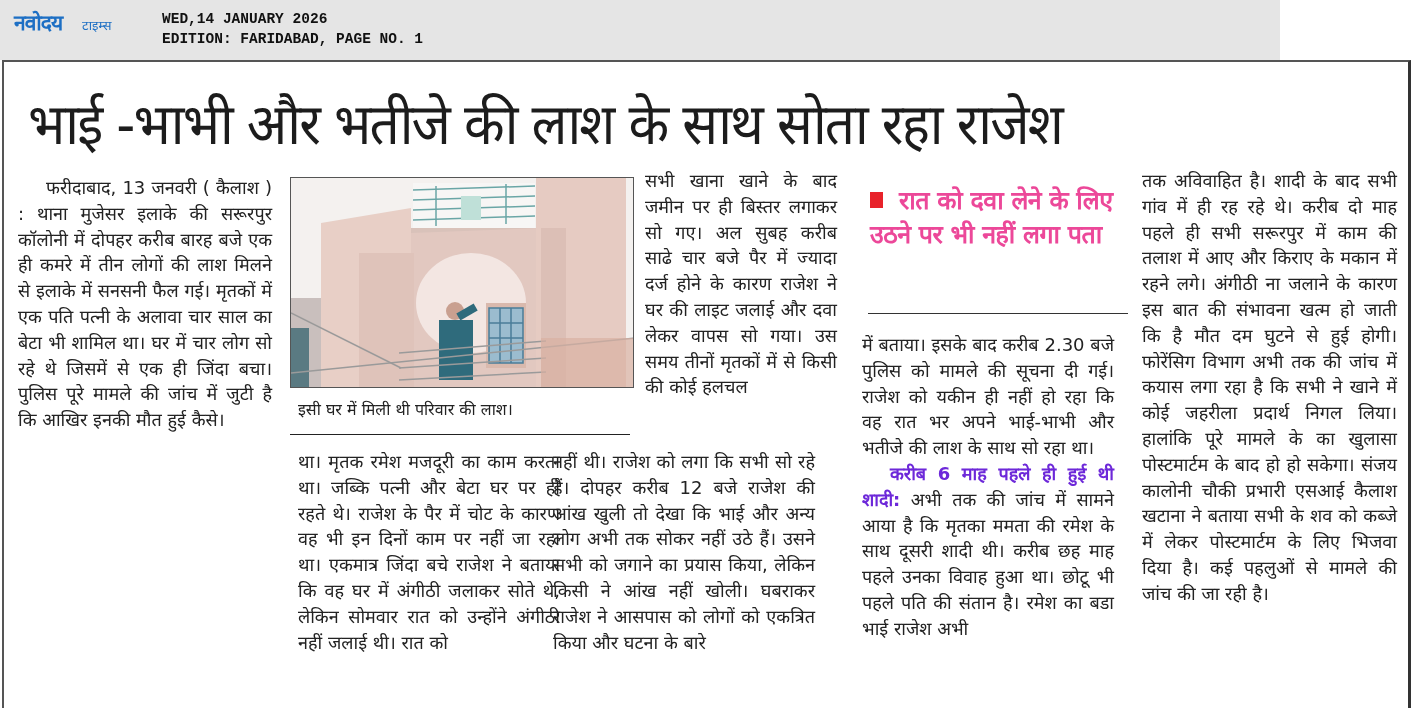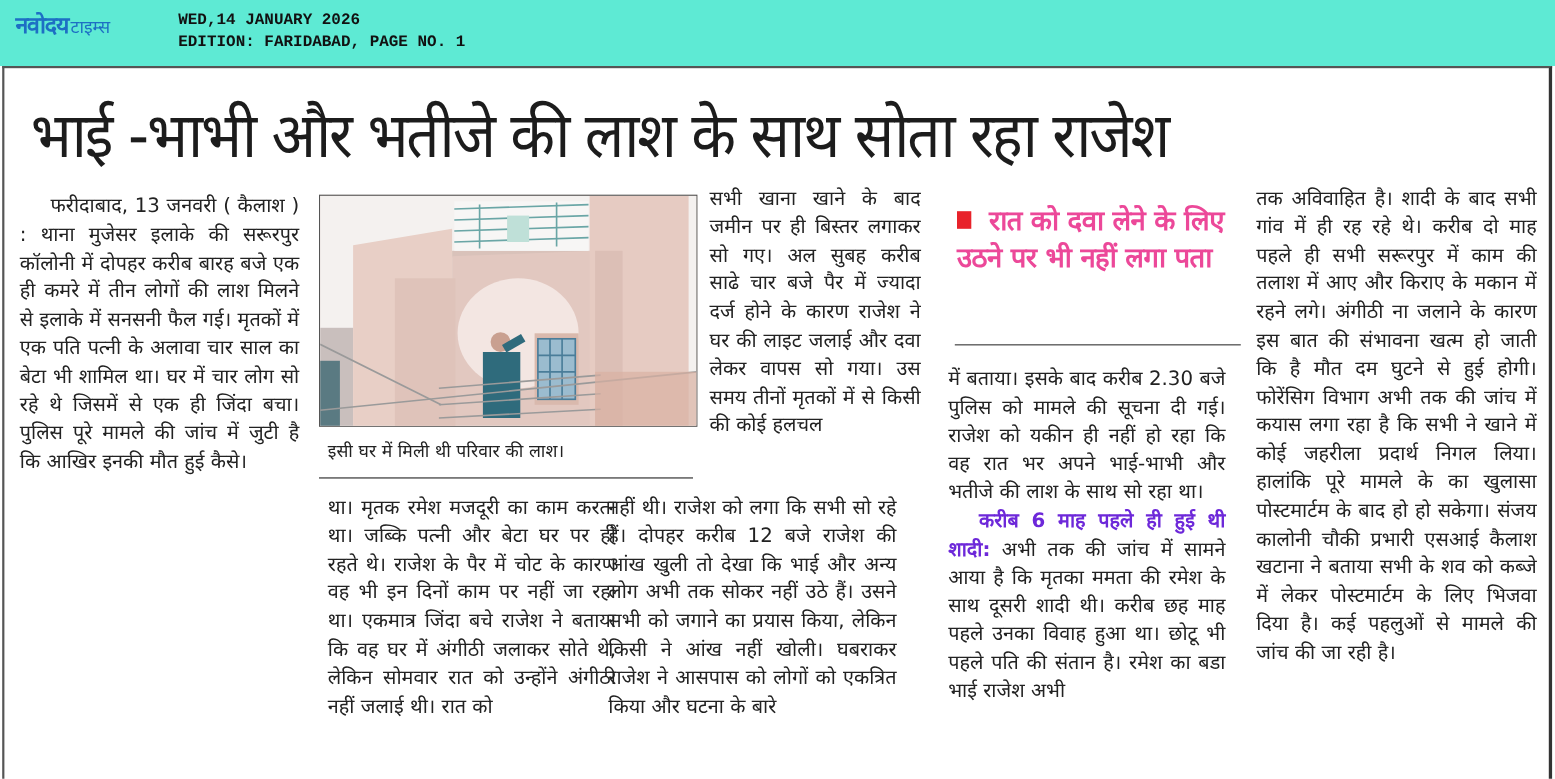--- a/index.html
+++ b/index.html
@@ -1,22 +1,22 @@
 <!DOCTYPE html>
 <html><head>
 <meta charset="utf-8">
 <style>
   * { box-sizing: border-box; margin: 0; padding: 0; }
   html, body { width: 1414px; height: 708px; overflow: hidden; background: #ffffff; }
   body { font-family: "DejaVu Sans", sans-serif; color: #1a1a1a; position: relative; }
 
-  .topbar { position: absolute; left: 0; top: 0; width: 1414px; height: 60px; background: #5eead4; }
+  .topbar { position: absolute; left: 0; top: 0; width: 1280px; height: 60px; background: #e5e5e5; }
   .logo { position: absolute; left: 14px; top: 8px; display: flex; align-items: baseline; color: #1d6fc4; }
   .logo-main { font-weight: bold; font-size: 21px; letter-spacing: -1px; }
-  .logo-sub { font-size: 16px; margin-left: 2px; }
+  .logo-sub { font-size: 13px; margin-left: 20px; }
   .meta { position: absolute; left: 162px; top: 9px; font-family: Liberation Mono, monospace; font-weight: bold; font-size: 14.5px; line-height: 20px; color: #111; }
 
   .frame { position: absolute; left: 2px; top: 60px; width: 1409px; height: 660px; border-top: 2px solid #555; border-left: 2px solid #555; border-right: 3px solid #333; background: #fff; }
 
   .headline { position: absolute; left: 28px; top: 84px; width: 1370px; font-family: "DejaVu Sans", sans-serif; font-size: 57px; line-height: 80px; color: #1c1c1c; letter-spacing: -2px; white-space: nowrap; font-weight: normal; transform: scaleX(0.93); transform-origin: left center; }
 
   .col { position: absolute; font-size: 18px; line-height: 25.8px; text-align: justify; color: #222; }
   .col p { margin: 0; }
   .indent { text-indent: 28px; }
 

